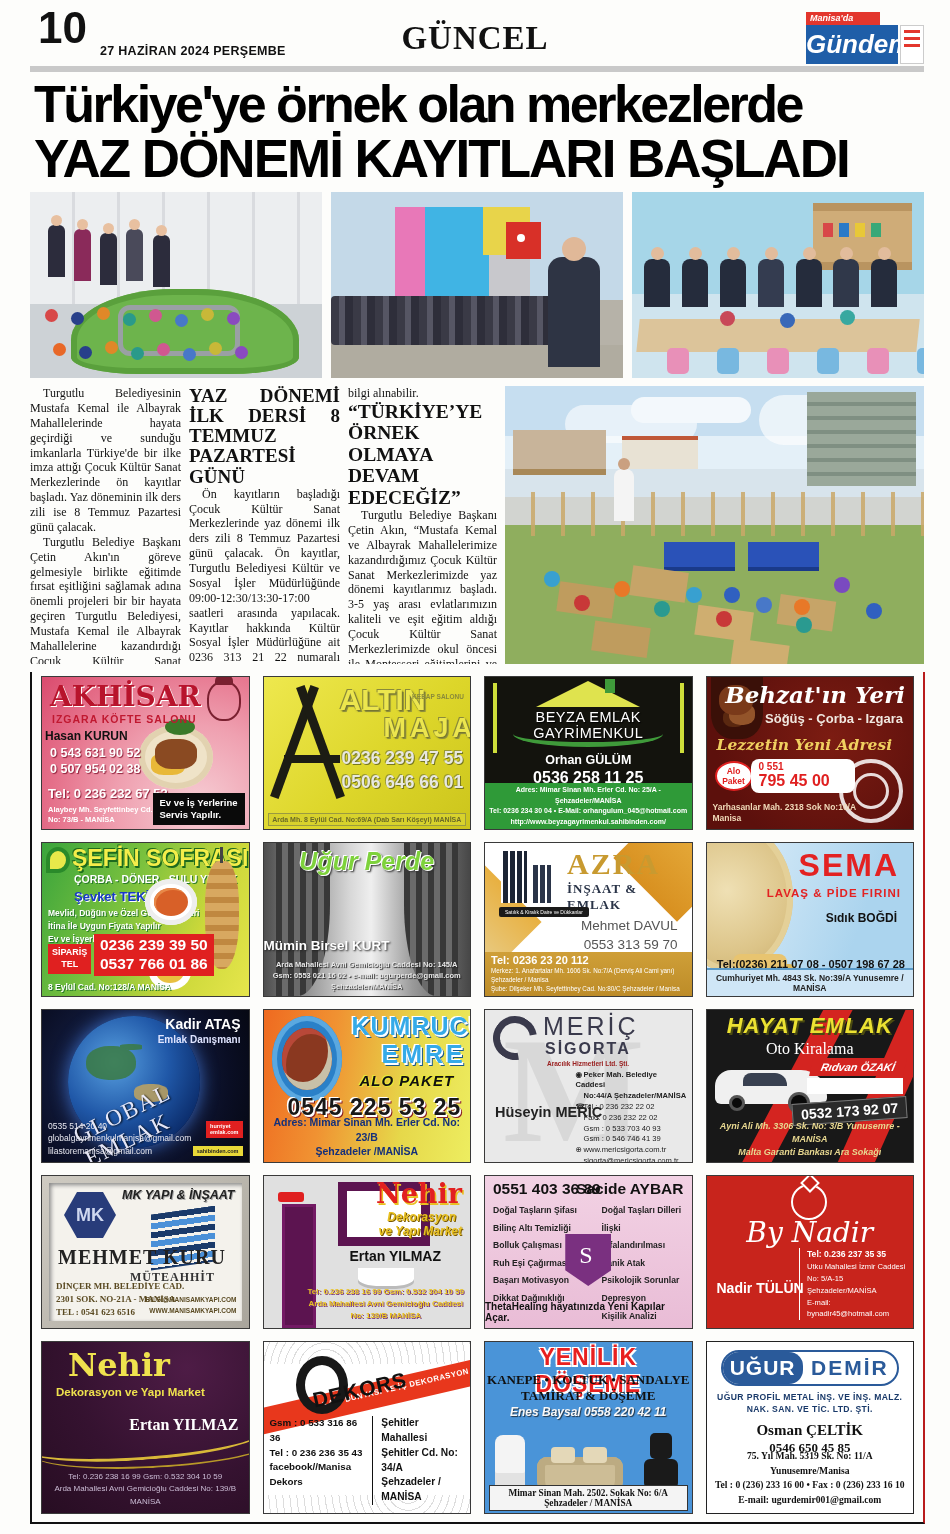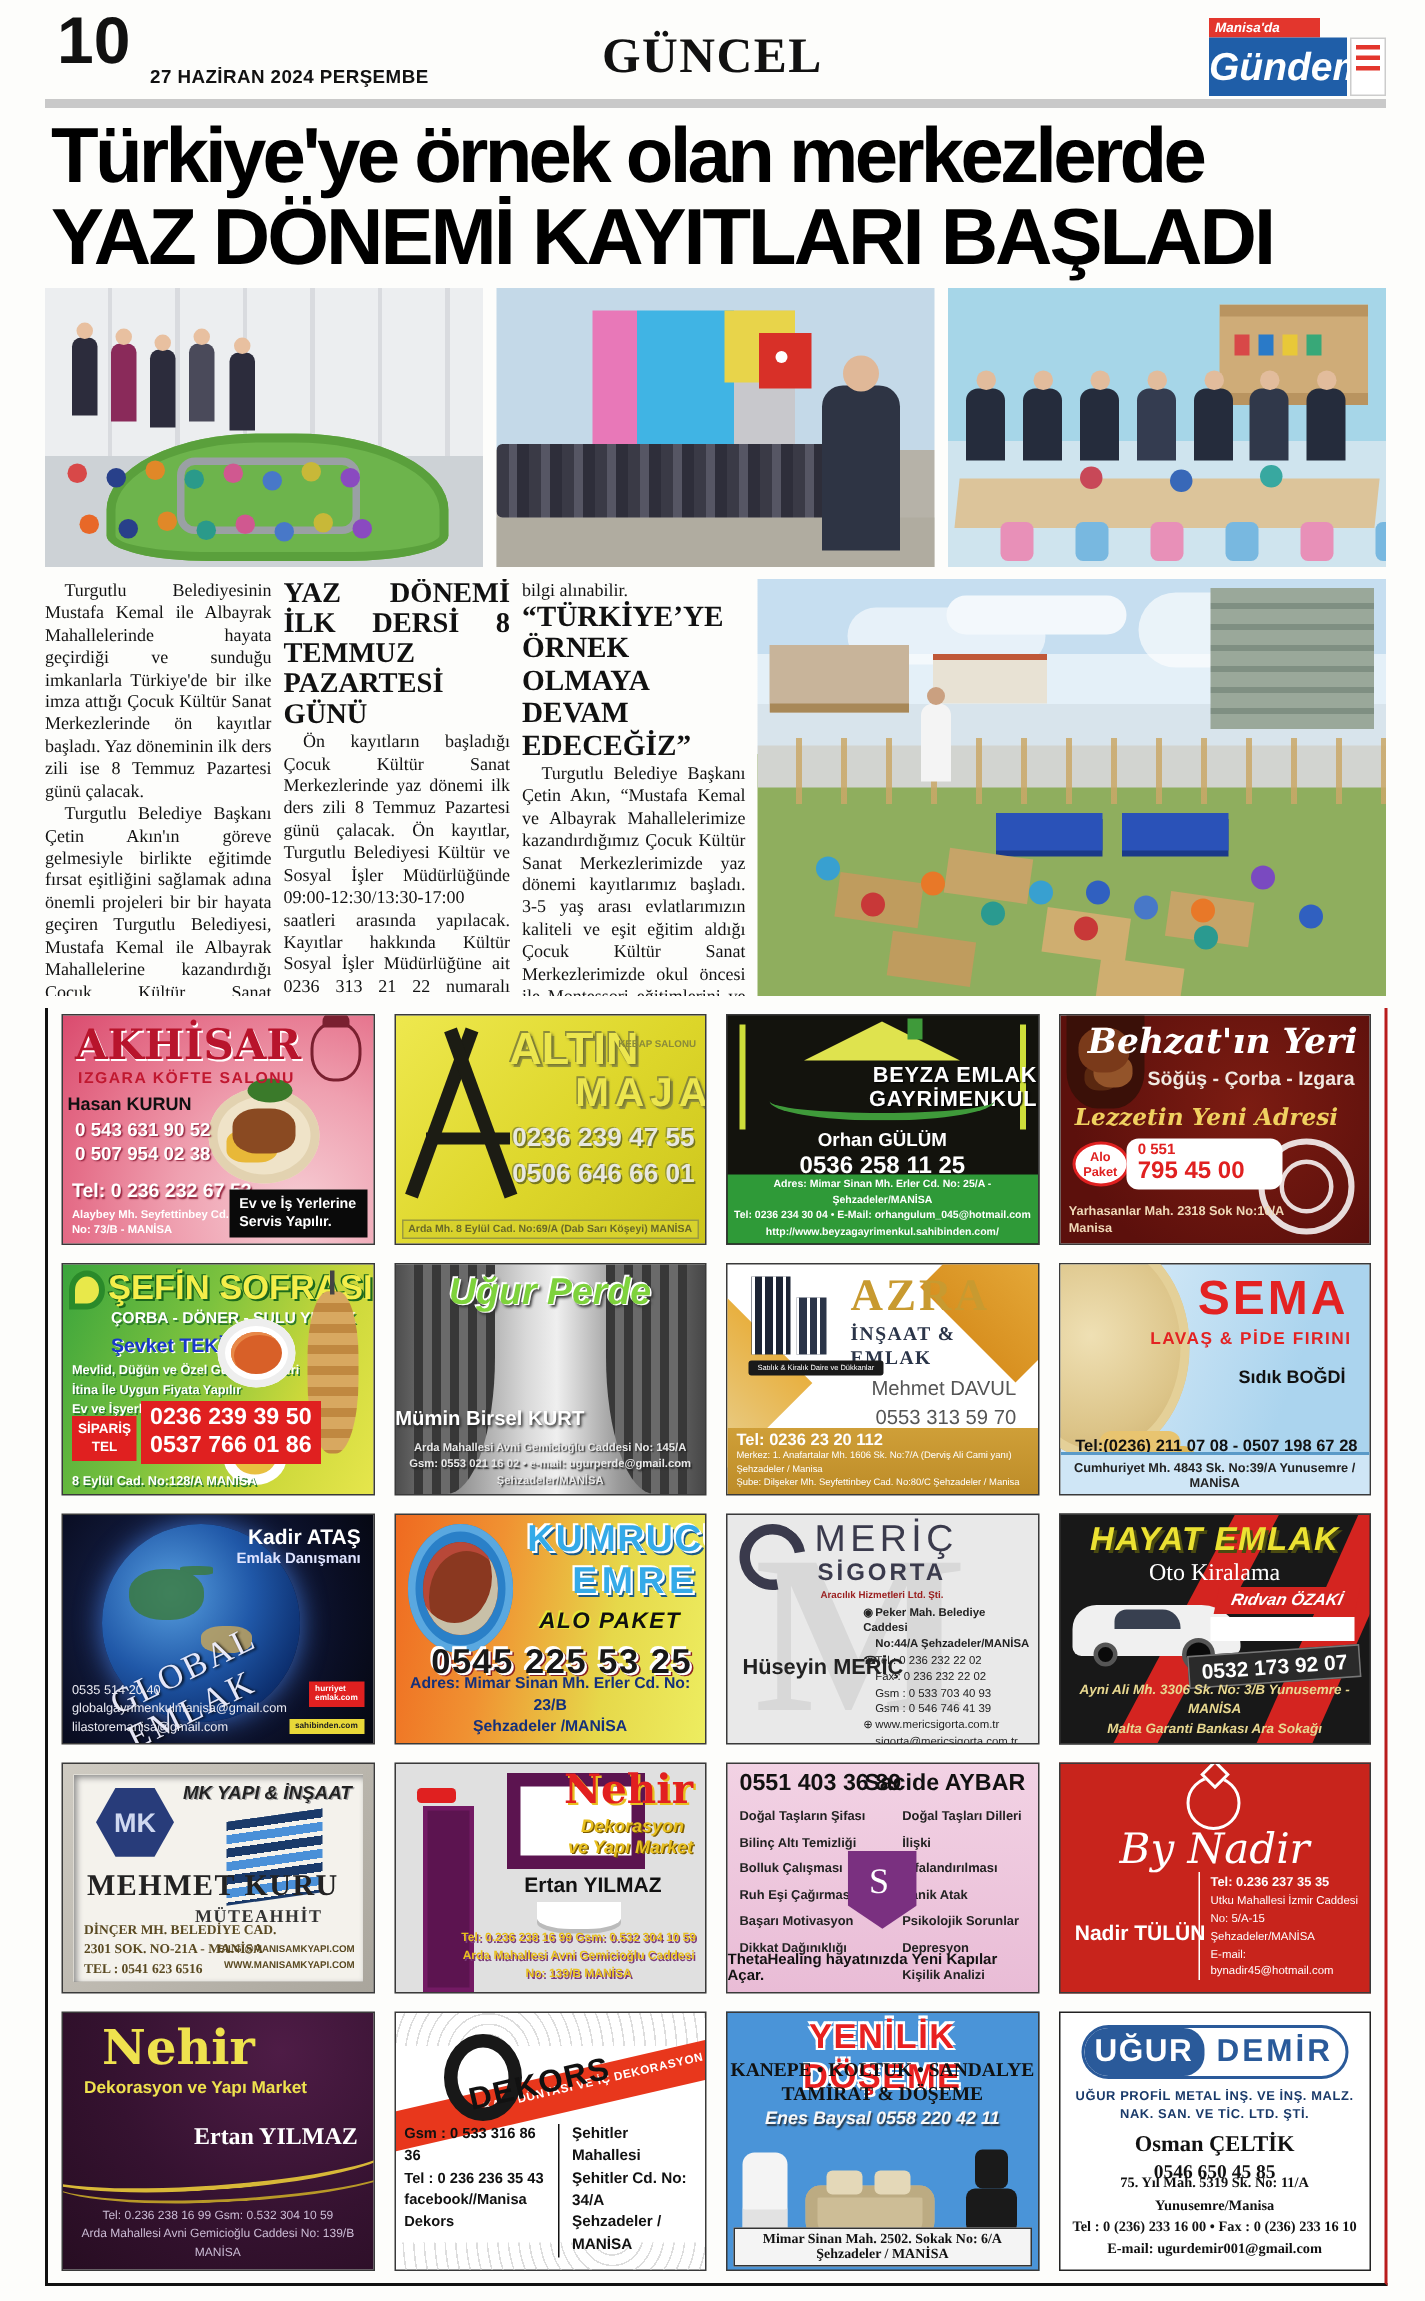--- a/index.html
+++ b/index.html
@@ -127,21 +127,21 @@
       color:#6a6a28;font-size:7px;font-weight:bold;text-align:center;padding:2px 0;}
   
   .ad-beyza{background:#13130d;}
   .ad-beyza .bar{position:absolute;top:6px;width:4px;height:70px;background:#cede3a;}
   .ad-beyza .bl{left:8px;} .ad-beyza .br{right:8px;}
   .ad-beyza .roof{position:absolute;left:50%;top:4px;transform:translateX(-50%);width:0;height:0;
       border-left:52px solid transparent;border-right:52px solid transparent;border-bottom:26px solid #dfe34e;}
   .ad-beyza .chim{position:absolute;left:58%;top:2px;width:10px;height:14px;background:#3f9a3a;}
   .ad-beyza .arc{position:absolute;left:50%;top:44px;transform:translateX(-50%);width:150px;height:26px;
       border-bottom:5px solid #3f9a3a;border-radius:0 0 50% 50%;}
-  .ad-beyza .t{position:absolute;left:0;right:0;top:32px;text-align:right;color:#fff;font-weight:bold;font-size:14.5px;letter-spacing:.5px;text-shadow:1px 1px 1px #000;}
+  .ad-beyza .t{position:absolute;left:0;right:0;top:32px;text-align:center;color:#fff;font-weight:normal;font-size:14.5px;letter-spacing:.5px;text-shadow:1px 1px 1px #000;}
   .ad-beyza .p{position:absolute;left:0;right:0;top:76px;text-align:center;color:#fff;font-weight:bold;font-size:12.5px;}
   .ad-beyza .ph{position:absolute;left:0;right:0;top:92px;text-align:center;color:#fff;font-weight:bold;font-size:16px;}
   .ad-beyza .foot{position:absolute;left:0;right:0;bottom:0;background:#2f9a38;color:#fff;font-size:7px;font-weight:bold;
       text-align:center;line-height:1.5;padding:2px 2px;}
   
   .ad-behzat{background:radial-gradient(circle at 60% 40%,#7c1c12,#5c100c 75%);}
   .ad-behzat .food{position:absolute;left:4px;top:0;width:52px;height:62px;background:#3a1008;border-radius:0 0 40% 40%;}
   .ad-behzat .food i{position:absolute;left:8px;top:8px;width:34px;height:30px;border-radius:45%;background:#7a3a1a;box-shadow:6px 14px 0 -4px #93542a,-2px 18px 0 -6px #5a2810;}
   .ad-behzat .t{position:absolute;right:8px;top:4px;font-family:"DejaVu Serif",serif;font-style:italic;font-weight:bold;font-size:23px;color:#fff;}
   .ad-behzat .st{position:absolute;right:10px;top:34px;font-size:13px;font-weight:bold;color:#f0e8e0;}

